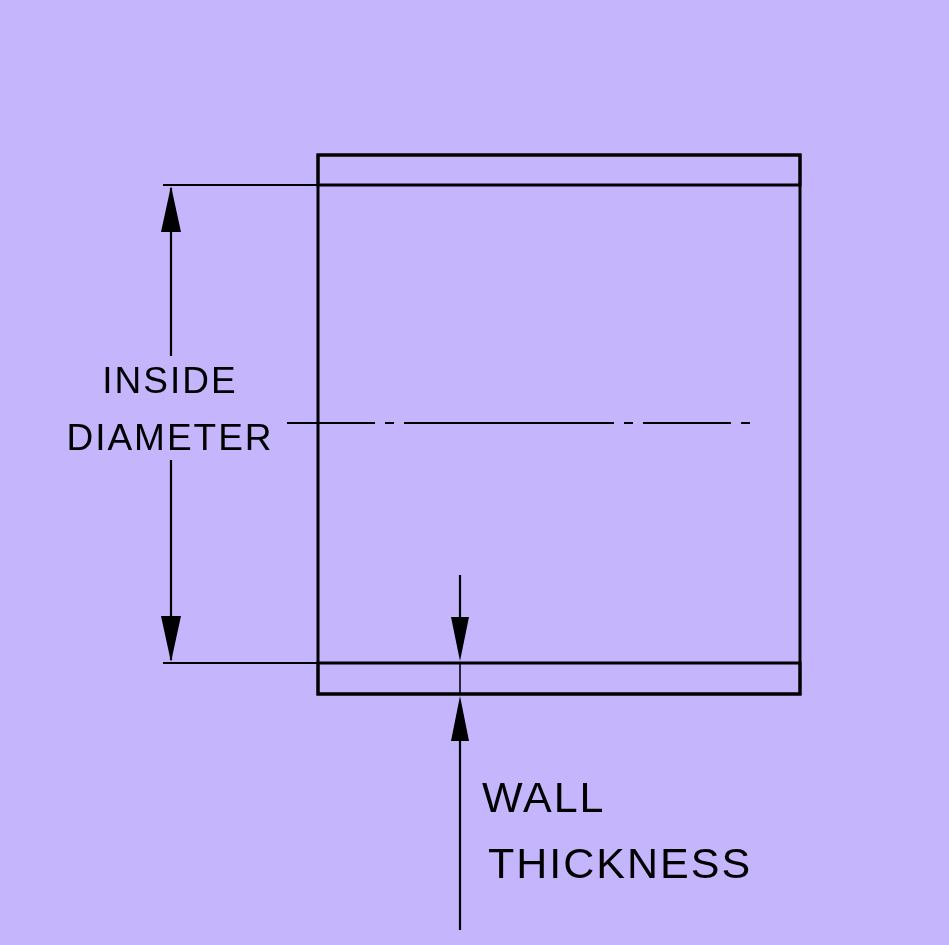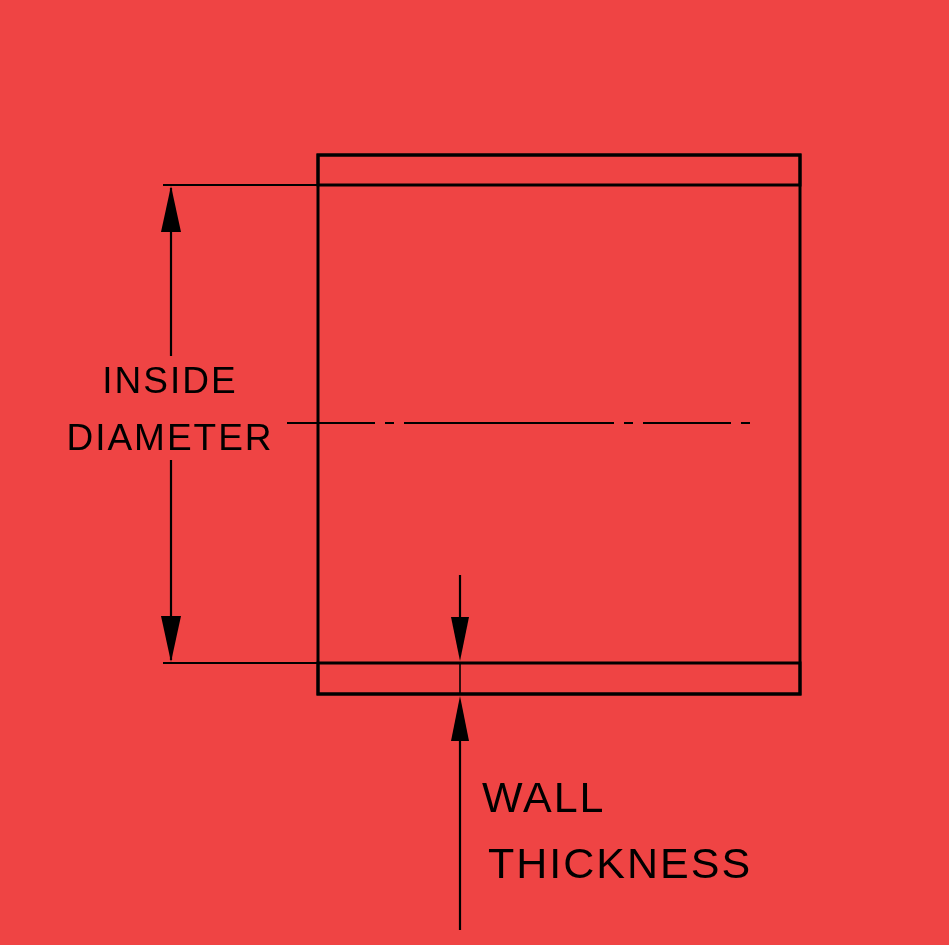--- a/index.html
+++ b/index.html
@@ -3,21 +3,21 @@
 <meta charset="utf-8">
 <style>
   html, body {
     margin: 0;
     padding: 0;
     background: #ffffff;
   }
   .canvas {
     width: 949px;
     height: 945px;
-    background: #ef4444;
+    background: #c4b5fd;
     position: relative;
     overflow: hidden;
   }
   svg { display: block; }
   .ln {
     stroke: #000000;
     stroke-width: 3;
     fill: none;
   }
   .thin { stroke-width: 2.2; }

